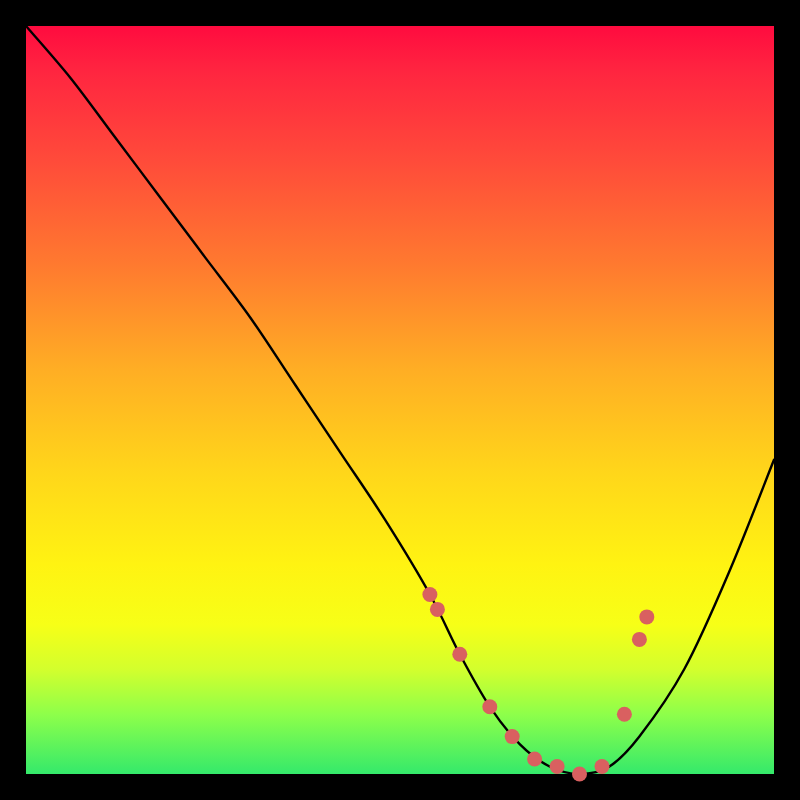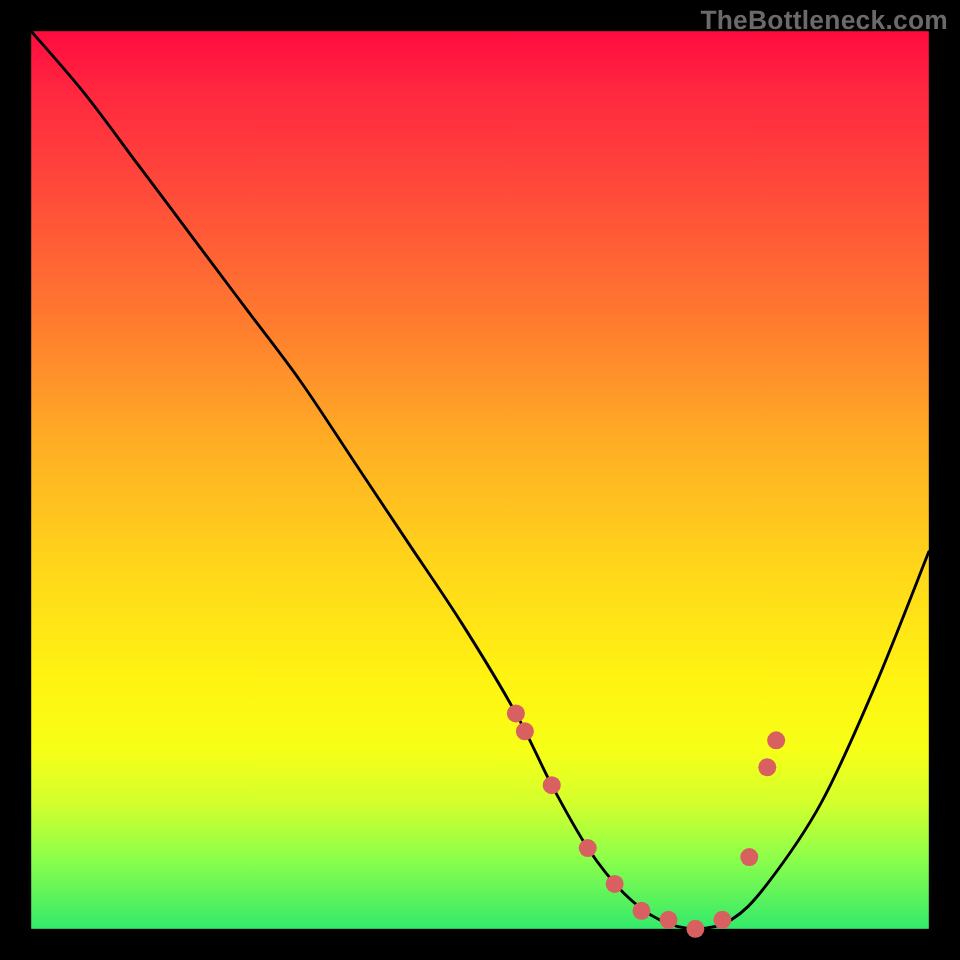--- a/index.html
+++ b/index.html
@@ -58,21 +58,20 @@
     width: 748px;
     height: 748px;
     overflow: visible;
   }
 </style>
 </head>
 <body>
 
 <div class="frame">
 
-  <div class="watermark">TheBottleneck.com</div>
 
   <div class="plot"></div>
 
   <svg class="curve" viewBox="0 0 748 748" preserveAspectRatio="none">
     <path id="curve-path" fill="none" stroke="#000000" stroke-width="2.4" stroke-linecap="round" d="M 0.0 0.0 C 7.5 8.7, 29.9 33.7, 44.9 52.4 C 59.8 71.1, 74.8 92.3, 89.8 112.2 C 104.7 132.1, 119.7 152.1, 134.6 172.0 C 149.6 192.0, 164.6 211.9, 179.5 231.9 C 194.5 251.8, 209.4 270.5, 224.4 291.7 C 239.4 312.9, 254.3 336.6, 269.3 359.0 C 284.2 381.5, 299.2 403.9, 314.2 426.4 C 329.1 448.8, 344.1 470.0, 359.0 493.7 C 374.0 517.4, 391.5 546.0, 403.9 568.5 C 416.4 590.9, 423.9 609.6, 433.8 628.3 C 443.8 647.0, 453.8 665.7, 463.8 680.7 C 473.7 695.6, 483.7 708.1, 493.7 718.1 C 503.7 728.1, 513.6 735.5, 523.6 740.5 C 533.6 745.5, 543.5 748.0, 553.5 748.0 C 563.5 748.0, 573.5 746.8, 583.4 740.5 C 593.4 734.3, 600.9 726.8, 613.4 710.6 C 625.8 694.4, 643.3 670.7, 658.2 643.3 C 673.2 615.9, 688.2 580.9, 703.1 546.0 C 718.1 511.1, 740.5 452.5, 748.0 433.8"></path>
     <g id="marker-group">
         <circle cx="403.9" cy="568.5" r="7.5" fill="#d96060"></circle>
         <circle cx="411.4" cy="583.4" r="7.5" fill="#d96060"></circle>
         <circle cx="433.8" cy="628.3" r="7.5" fill="#d96060"></circle>
         <circle cx="463.8" cy="680.7" r="7.5" fill="#d96060"></circle>

